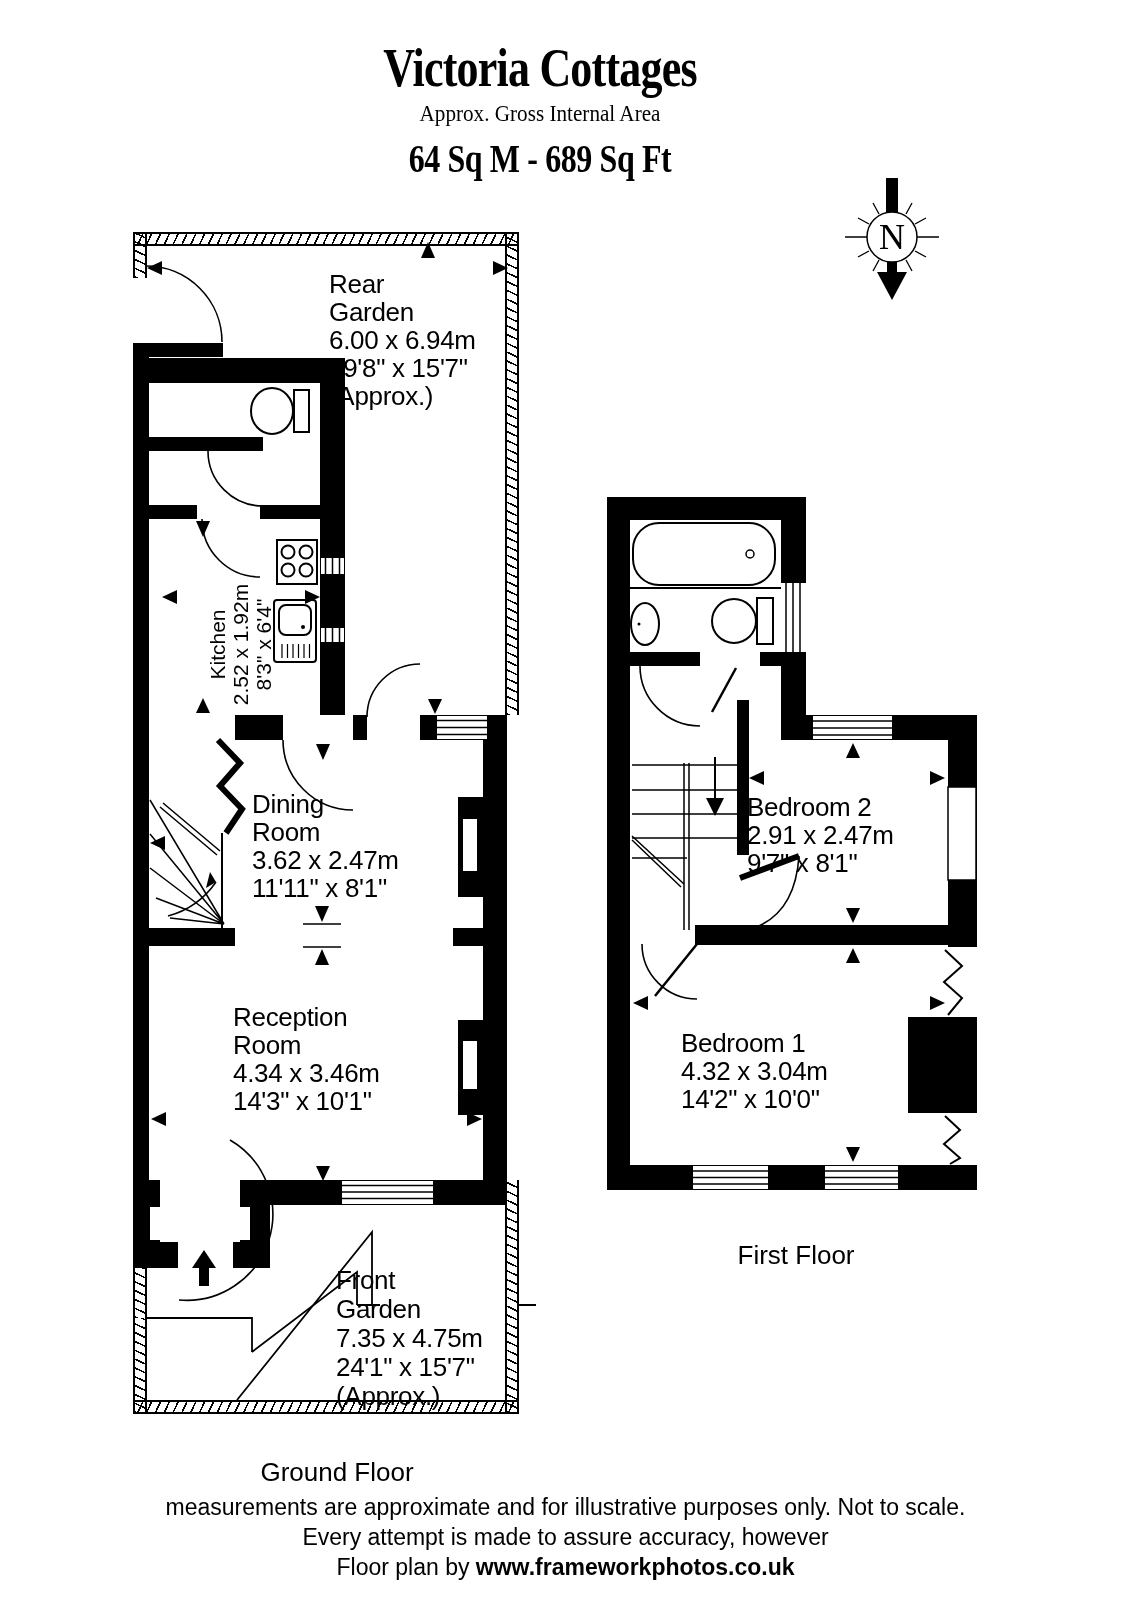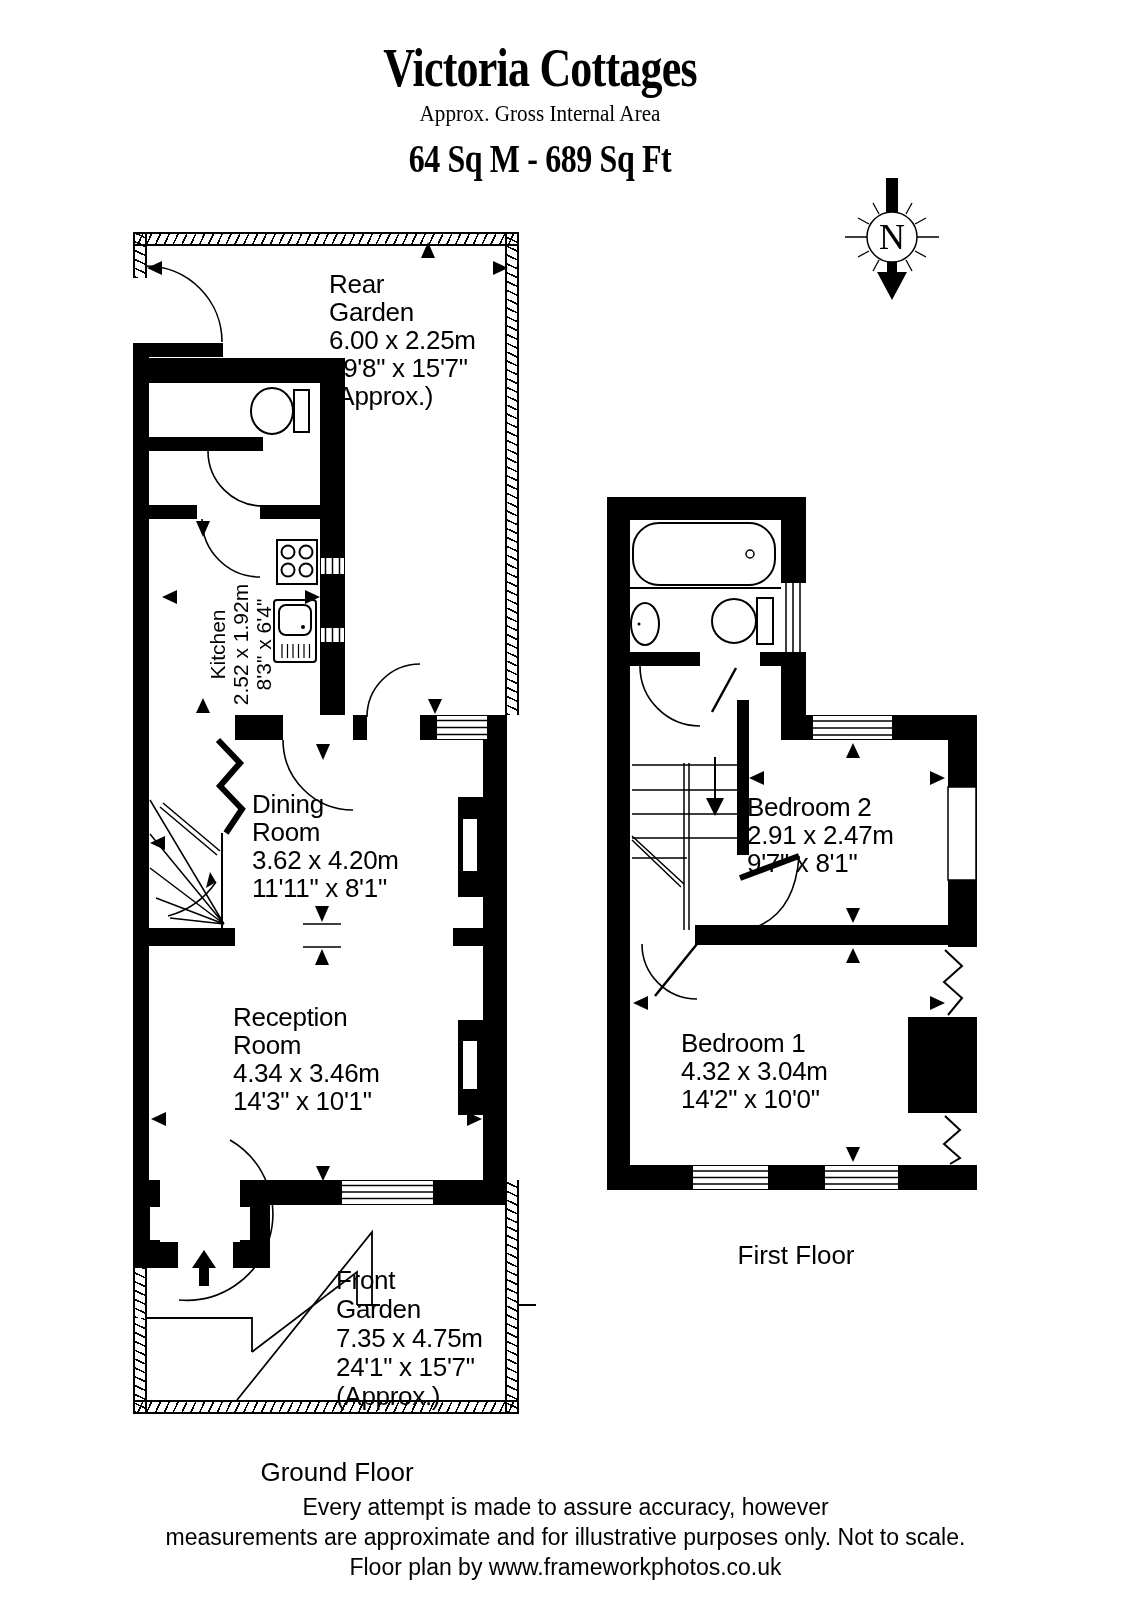--- a/index.html
+++ b/index.html
@@ -22,21 +22,21 @@
   }
   .room-label{position:absolute;font-size:26px;line-height:28px;letter-spacing:-0.3px;}
   .room-label div{white-space:nowrap;}
   .front-garden-label{line-height:29px;margin-top:8px;}
   .kitchen-label{
     position:absolute;text-align:center;font-size:21px;line-height:23px;
     transform:rotate(-90deg);transform-origin:50% 50%;
   }
   .floor-label{position:absolute;text-align:center;font-size:26px;}
   .footer{position:absolute;left:0;top:1492px;width:1131px;text-align:center;font-size:23px;line-height:30px;}
-  .footer .url{font-weight:normal;}
+  .footer .url{font-weight:bold;}
   .hatch-h{position:absolute;height:14px;box-sizing:border-box;
     border-top:2px solid #000;border-bottom:2px solid #000;
     background:repeating-linear-gradient(115deg,#000 0 1.6px,transparent 1.6px 8px);}
   .hatch-v{position:absolute;width:14px;box-sizing:border-box;
     border-left:2px solid #000;border-right:2px solid #000;
     background:repeating-linear-gradient(25deg,#000 0 1.6px,transparent 1.6px 8px);}
 </style>
 </head>
 <body>
 
@@ -257,35 +257,35 @@
       <path d="M869 251 L858 257 M879 260 L873 271 M906 260 L912 271 M915 251 L926 257"></path>
     </g>
     <circle cx="892" cy="237" r="25" fill="#fff" stroke="#000" stroke-width="1.5"></circle>
     <text x="892" y="249" text-anchor="middle" font-family="Liberation Serif, serif" font-size="36">N</text>
   </g>
 </svg>
 
 <div class="room-label" style="left:329px;top:270px;width:220px">
   <div>Rear</div>
   <div>Garden</div>
-  <div>6.00 x 2.25m</div>
+  <div>6.00 x 6.94m</div>
   <div>19'8" x 15'7"</div>
   <div>(Approx.)</div>
 </div>
 
 <div class="kitchen-label" style="left:150px;top:610px;width:180px">
   <div>Kitchen</div>
   <div>2.52 x 1.92m</div>
   <div>8'3" x 6'4"</div>
 </div>
 
 <div class="room-label" style="left:252px;top:790px;width:200px">
   <div>Dining</div>
   <div>Room</div>
-  <div>3.62 x 4.20m</div>
+  <div>3.62 x 2.47m</div>
   <div>11'11" x 8'1"</div>
 </div>
 
 <div class="room-label" style="left:233px;top:1003px;width:200px">
   <div>Reception</div>
   <div>Room</div>
   <div>4.34 x 3.46m</div>
   <div>14'3" x 10'1"</div>
 </div>
 
@@ -306,19 +306,19 @@
 <div class="room-label" style="left:681px;top:1029px;width:240px">
   <div>Bedroom 1</div>
   <div>4.32 x 3.04m</div>
   <div>14'2" x 10'0"</div>
 </div>
 
 <div class="floor-label" style="left:237px;top:1457px;width:200px">Ground Floor</div>
 <div class="floor-label" style="left:696px;top:1240px;width:200px">First Floor</div>
 
 <div class="footer">
+  <div>measurements are approximate and for illustrative purposes only. Not to scale.</div>
   <div>Every attempt is made to assure accuracy, however</div>
-  <div>measurements are approximate and for illustrative purposes only. Not to scale.</div>
   <div>
     <span>Floor plan by </span>
     <span class="url">www.frameworkphotos.co.uk</span>
   </div>
 </div>
 
 </body></html>

